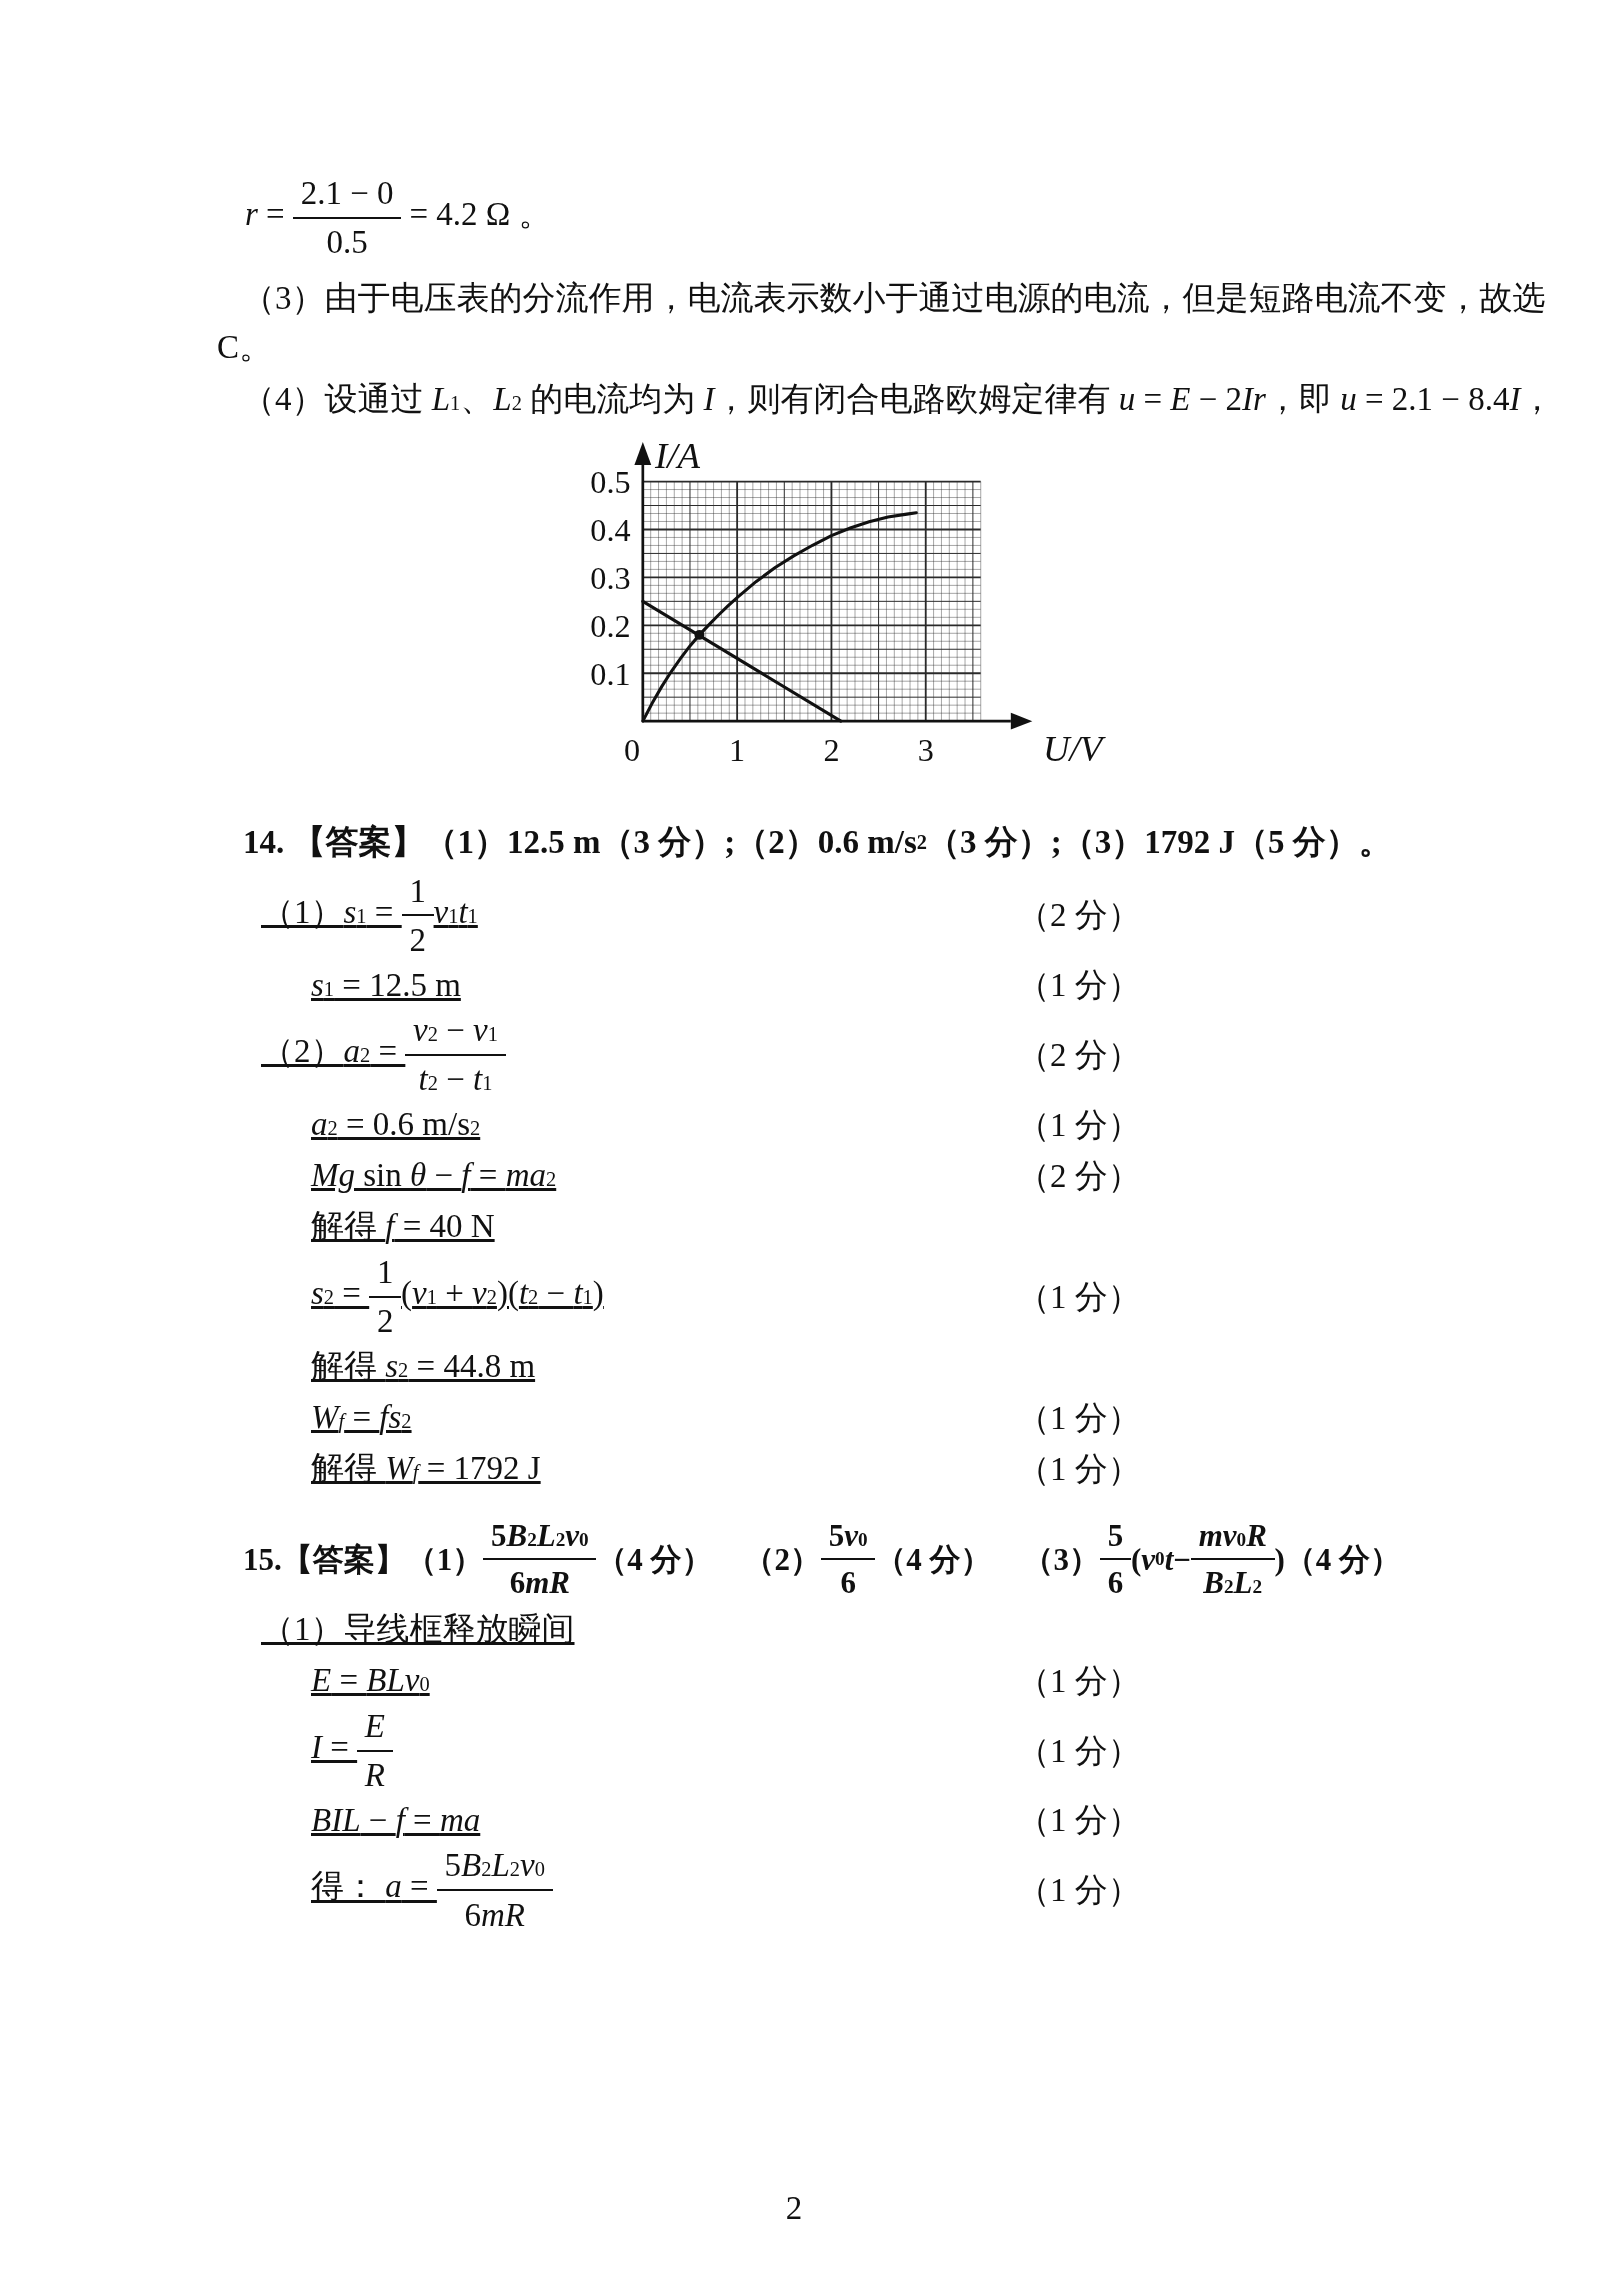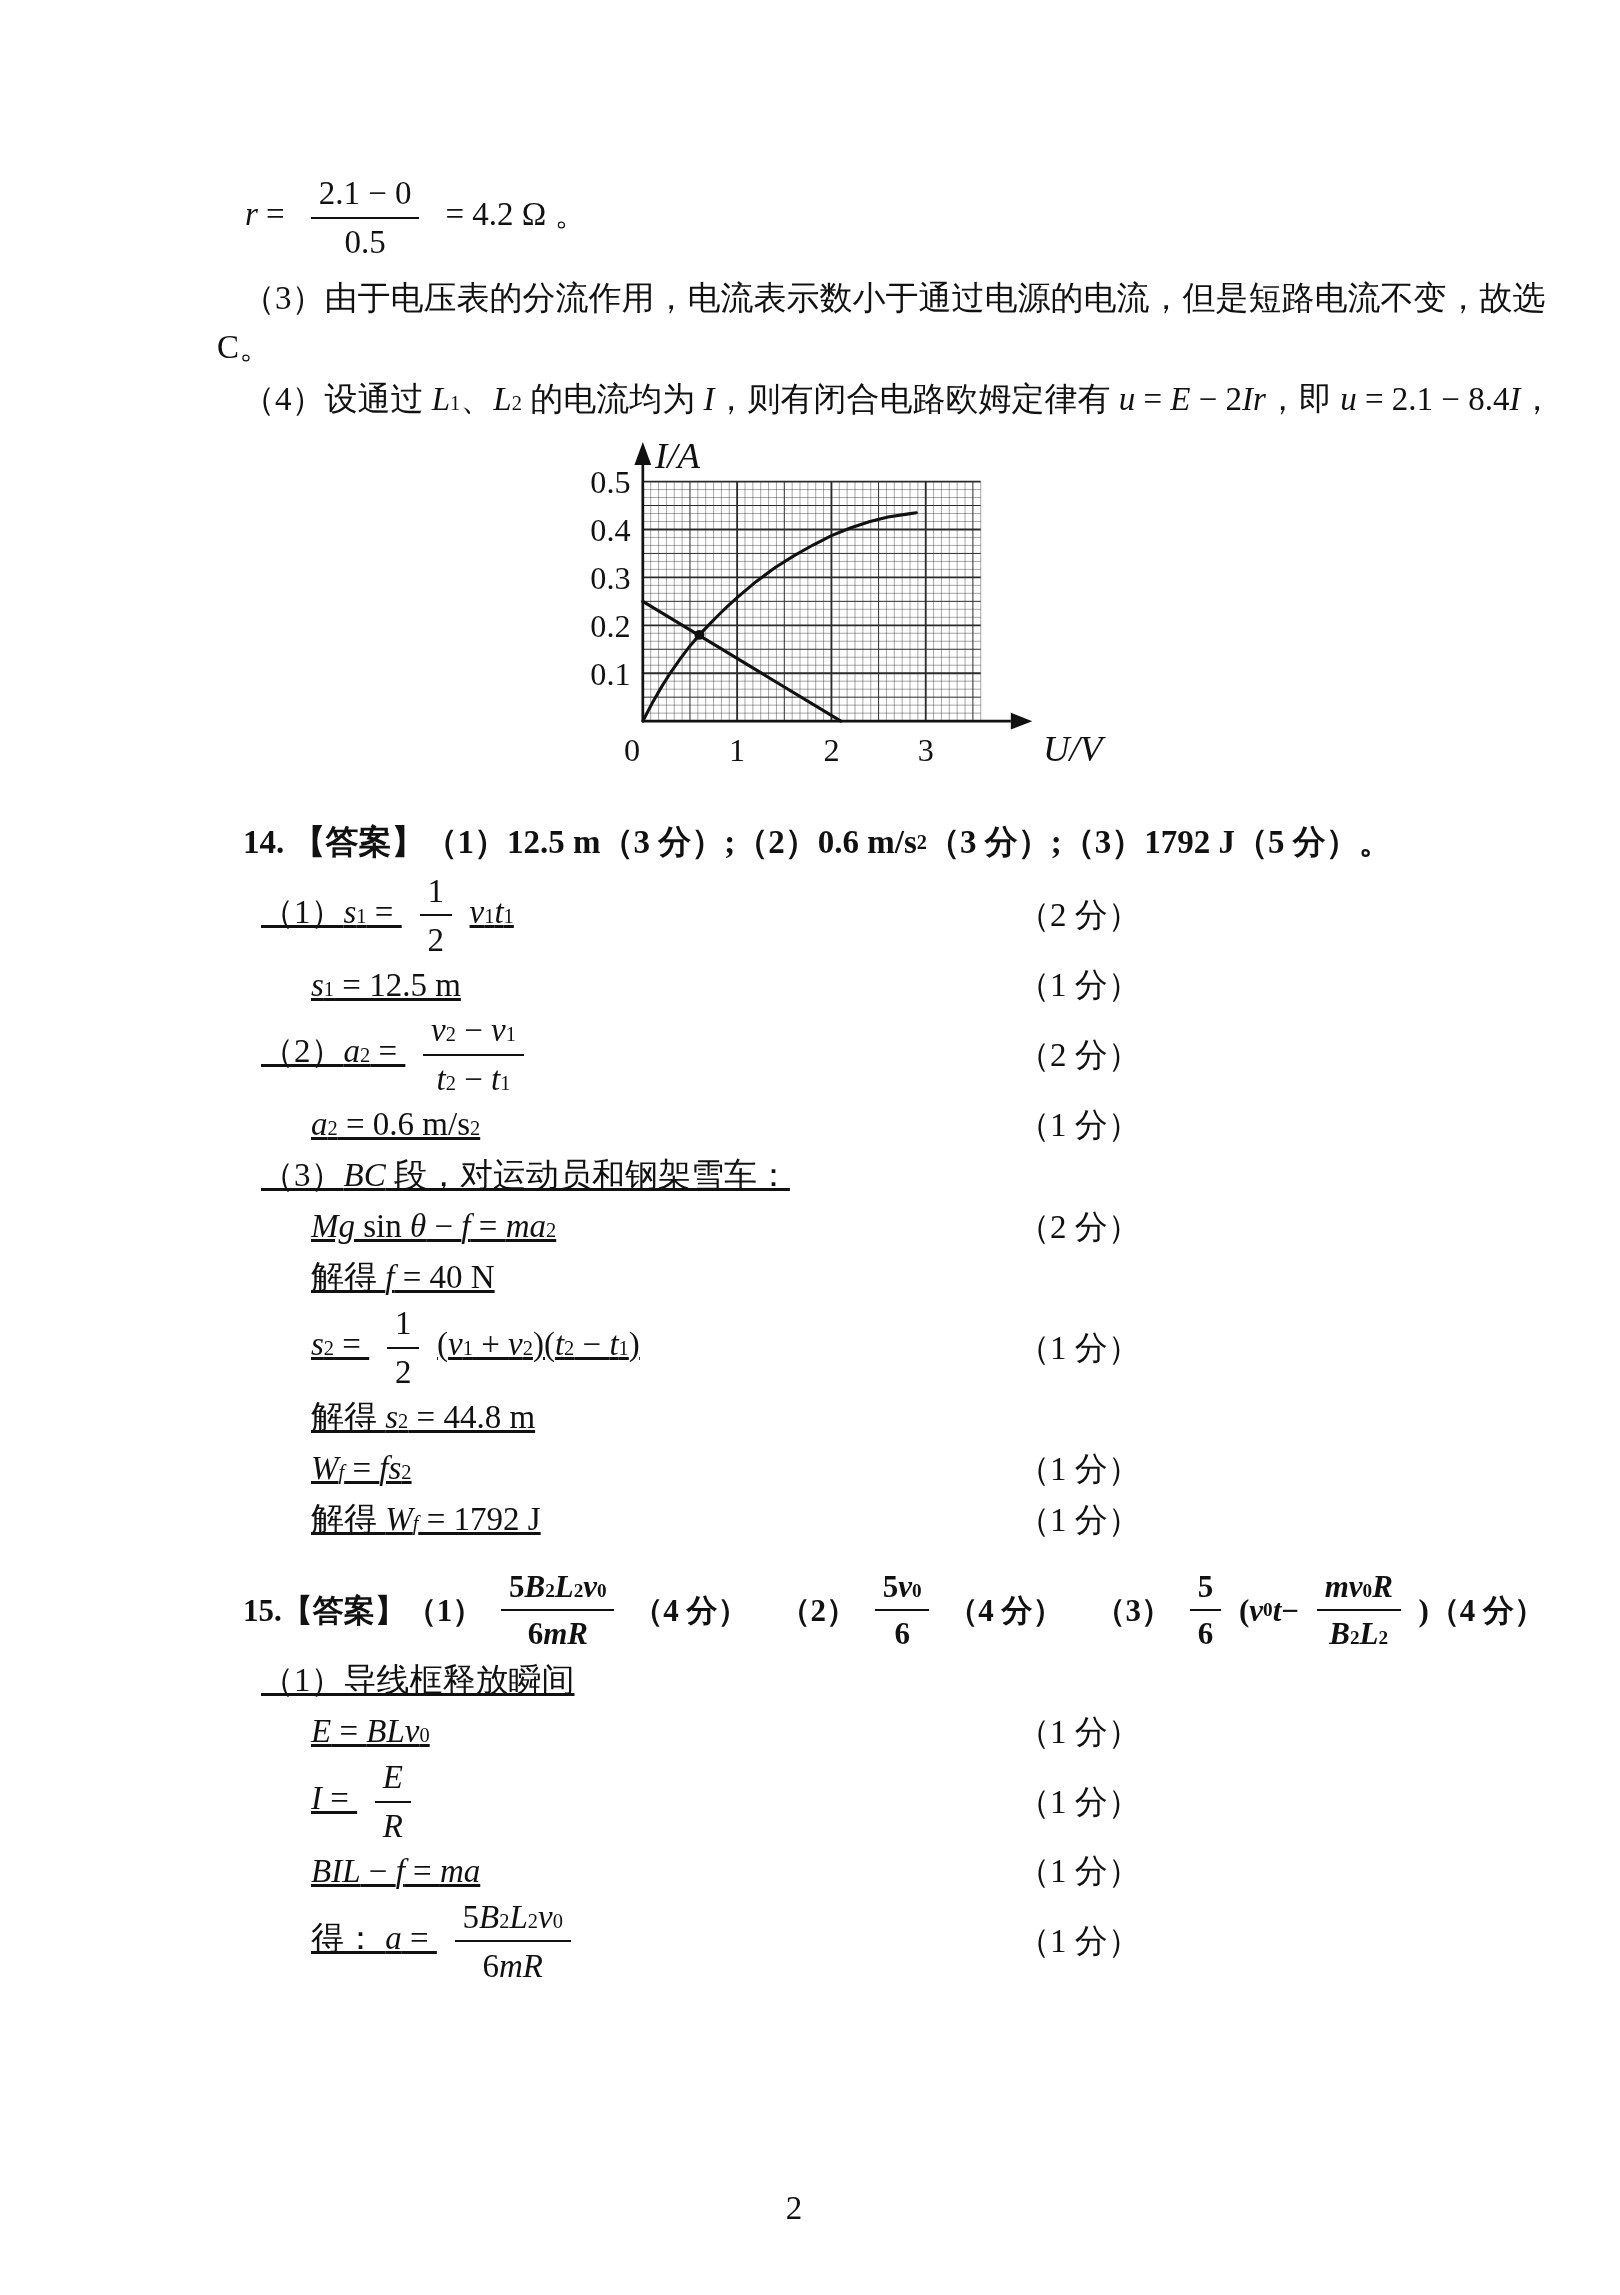--- a/index.html
+++ b/index.html
@@ -6,21 +6,21 @@
   body{
     width:1620px;height:2295px;background:#ffffff;color:#111;
     font-family:"Liberation Serif","DejaVu Serif",serif;font-size:33px;
     position:relative;overflow:hidden;
   }
   .page{width:1588px;height:2295px;position:relative;}
   .content{padding:175px 216px 0 217px;}
   i{font-style:italic;}
   sub{font-size:62%;vertical-align:-18%;line-height:0;}
   sup{font-size:62%;vertical-align:45%;line-height:0;}
-  .frac{display:inline-block;vertical-align:middle;text-align:center;margin:0 18px;line-height:1.1;}
+  .frac{display:inline-block;vertical-align:middle;text-align:center;margin:0 0;line-height:1.1;}
   .frac .num{display:block;padding:0 7.7px 5.4px;border-bottom:2.3px solid #111;}
   .frac .den{display:block;padding:5.4px 7.7px 0;}
   .r-line{padding-left:28px;margin-bottom:14px;white-space:nowrap;}
   .para{margin:3.1px 0;}
   .pline{line-height:49px;white-space:nowrap;}
   .pline.findent{padding-left:25px;}
   .chart{margin:6.1px 0 0 353px;padding:0;}
   .chart svg{display:block;}
   .chart text{font-family:"Liberation Serif","DejaVu Serif",serif;fill:#111;}
   .qheader{margin:26px 0 6.1px;line-height:49px;white-space:nowrap;padding-left:26px;display:flex;align-items:center;font-weight:bold;}
@@ -158,23 +158,20 @@
           <span class="score">（1 分）</span>
         </div>
         <div class="frow ind0">
           <span>（2）<i>a</i><sub>2</sub> = <span class="frac"><span class="num"><i>v</i><sub>2</sub> − <i>v</i><sub>1</sub></span><span class="den"><i>t</i><sub>2</sub> − <i>t</i><sub>1</sub></span></span></span>
           <span class="score">（2 分）</span>
         </div>
         <div class="frow ind1">
           <span><i>a</i><sub>2</sub> = 0.6 m/s<sup>2</sup></span>
           <span class="score">（1 分）</span>
         </div>
-        <div class="frow ind0">
-          <span>（3）<i>BC</i> 段，对运动员和钢架雪车：</span>
-        </div>
         <div class="frow ind1">
           <span><i>Mg</i> sin <i>θ</i> − <i>f</i> = <i>ma</i><sub>2</sub></span>
           <span class="score">（2 分）</span>
         </div>
         <div class="frow ind1">
           <span>解得 <i>f</i> = 40 N</span>
         </div>
         <div class="frow ind1">
           <span><i>s</i><sub>2</sub> = <span class="frac"><span class="num">1</span><span class="den">2</span></span>(<i>v</i><sub>1</sub> + <i>v</i><sub>2</sub>)(<i>t</i><sub>2</sub> − <i>t</i><sub>1</sub>)</span>
           <span class="score">（1 分）</span>

